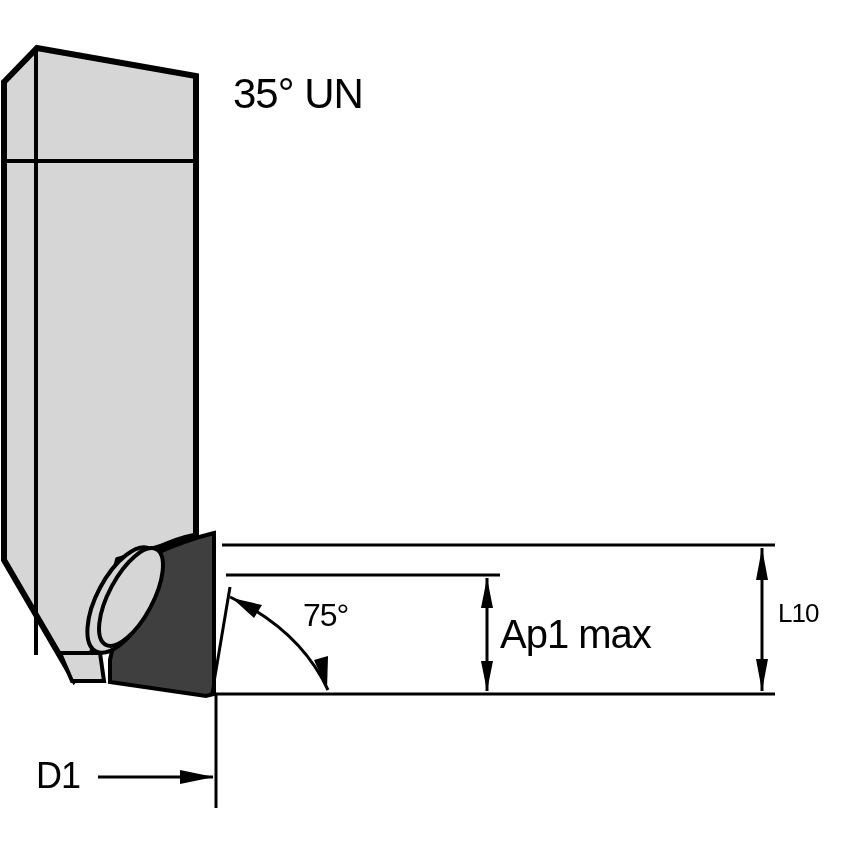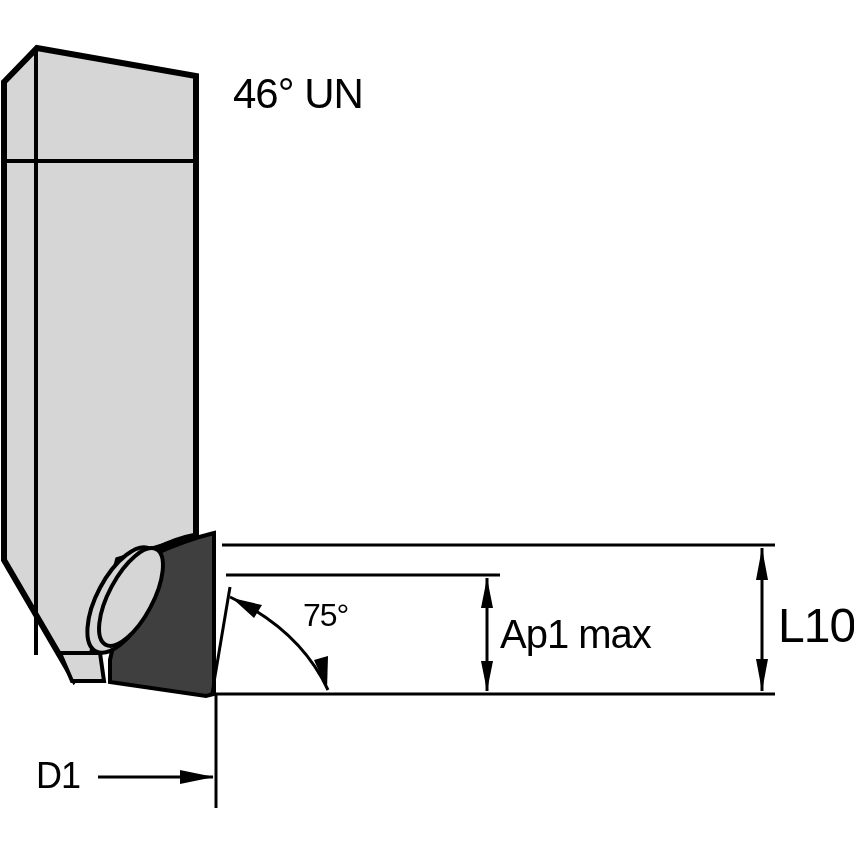--- a/index.html
+++ b/index.html
@@ -2,21 +2,21 @@
 <html><head>
   <meta charset="utf-8">
   <style>
     html, body { margin: 0; padding: 0; background: #ffffff; }
     body { width: 854px; height: 854px; overflow: hidden; position: relative; }
     svg { position: absolute; left: 0; top: 0; }
     .lbl { position: absolute; font-family: "Liberation Sans", sans-serif; color: #000; white-space: nowrap; letter-spacing: -1px; }
     #title-label { left: 233px; top: 70px; font-size: 42px; }
     #angle-label { left: 303px; top: 597px; font-size: 32px; }
     #ap1-label { left: 500px; top: 612px; font-size: 40px; }
-    #l10-label { left: 778px; top: 598px; font-size: 48px; }
+    #l10-label { left: 778px; top: 598px; font-size: 26px; }
     #d1-label { left: 36px; top: 755px; font-size: 36px; }
   </style>
 </head>
 <body>
 
 <svg width="854" height="854" viewBox="0 0 854 854">
 
   <g>
     <polygon points="4,82 37,48 196,76 196,536 118,560 90,660 74,680 4,560" fill="#d6d6d6" stroke="#000" stroke-width="6" stroke-linejoin="miter"></polygon>
 
@@ -57,17 +57,17 @@
 
     <path d="M230,597 Q300,630 328,690" fill="none" stroke="#000" stroke-width="3"></path>
     <polygon points="232,598 262,605 254,618" fill="#000"></polygon>
     <polygon points="327,690 314,660 328,656" fill="#000"></polygon>
 
     <line x1="98" y1="777" x2="213" y2="777" stroke="#000" stroke-width="3"></line>
     <polygon points="214,777 180,770 180,784" fill="#000"></polygon>
   </g>
 </svg>
 
-<div id="title-label" class="lbl">46° UN</div>
+<div id="title-label" class="lbl">35° UN</div>
 <div id="angle-label" class="lbl">75°</div>
 <div id="ap1-label" class="lbl">Ap1 max</div>
 <div id="l10-label" class="lbl">L10</div>
 <div id="d1-label" class="lbl">D1</div>
 
 </body></html>

